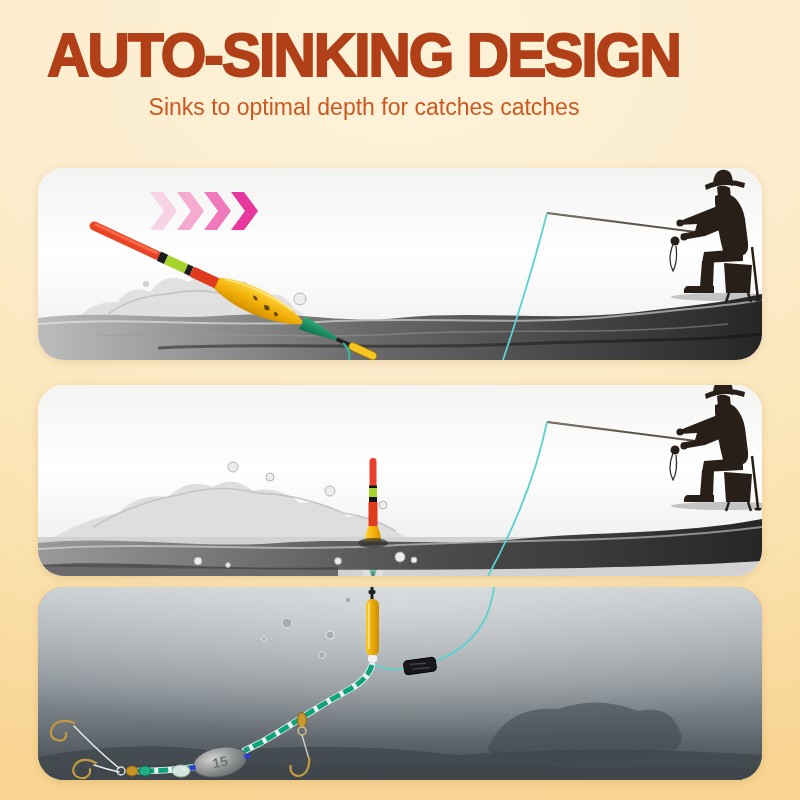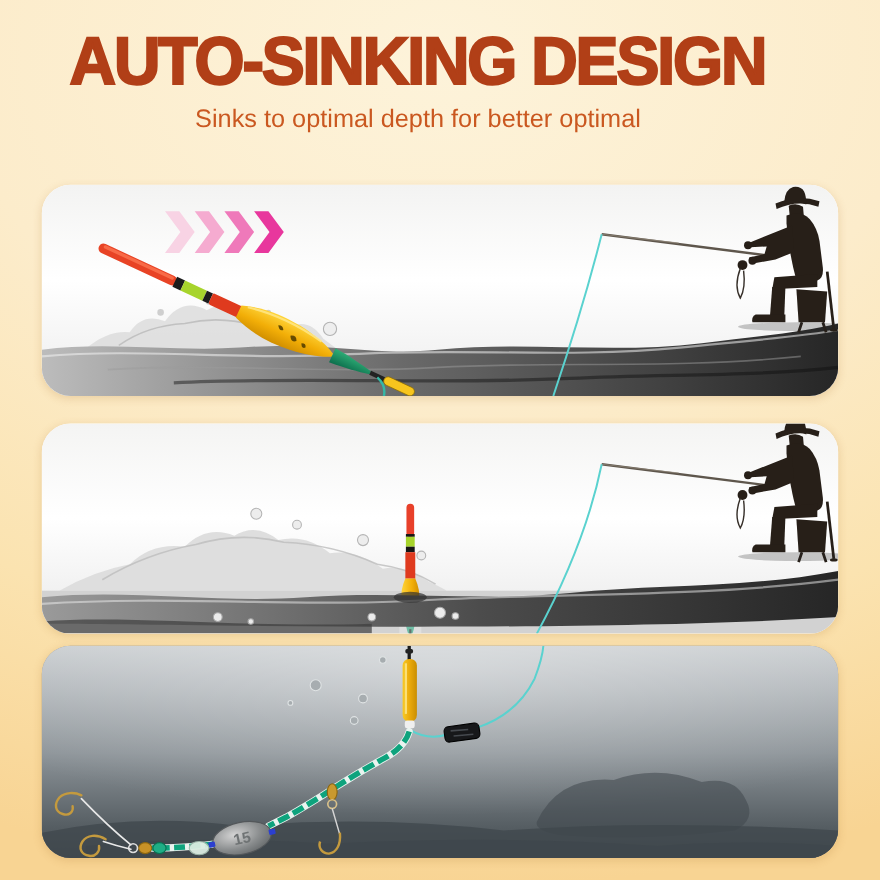--- a/index.html
+++ b/index.html
@@ -1,21 +1,21 @@
 <!DOCTYPE html>
 <html><head>
 <meta charset="utf-8">
 <style>
   html,body{margin:0;padding:0;}
   .canvas{
     position:relative; width:800px; height:800px; overflow:hidden;
     font-family:"Liberation Sans", sans-serif;
     background:radial-gradient(130% 95% at 50% 6%, #fdf3da 0%, #fceccb 42%, #fbe3b0 72%, #f8d493 100%);
   }
-  .hdr{position:absolute; top:0; left:16px; width:728px; text-align:center;}
+  .hdr{position:absolute; top:0; left:0; width:728px; text-align:center;}
   .title{
     margin:24px 0 0 0; color:#b13f17; font-size:61px; font-weight:700;
     letter-spacing:-2px; line-height:1.02; display:inline-block;
     transform:scaleX(0.96); -webkit-text-stroke:2px #b13f17;
   }
   .subtitle{
     margin:8px 0 0 0; color:#ca5820; font-size:23px; font-weight:400; letter-spacing:0;
   }
   .panel{
     position:absolute; left:38px; width:724px; border-radius:26px; overflow:hidden;
@@ -55,21 +55,21 @@
       <ellipse cx="211" cy="87" rx="3.5" ry="1.5" fill="#271f18"></ellipse>
       <ellipse cx="178" cy="84" rx="54" ry="4" fill="rgba(40,40,40,.25)"></ellipse>
     </g>
   </defs>
 </svg>
 
 <div class="canvas">
 
   <div class="hdr">
     <h1 class="title">AUTO-SINKING DESIGN</h1>
-    <div class="subtitle">Sinks to optimal depth for better optimal</div>
+    <div class="subtitle">Sinks to optimal depth for catches catches</div>
   </div>
 
   <div class="panel" id="p1">
     <svg viewBox="0 0 724 192" preserveAspectRatio="none">
       <defs>
         <linearGradient id="p1bg" x1="0" y1="0" x2="0" y2="1">
           <stop offset="0" stop-color="#f3f3f2"></stop>
             <stop offset=".45" stop-color="#ffffff"></stop>
             <stop offset="1" stop-color="#ececec"></stop>
         </linearGradient>

